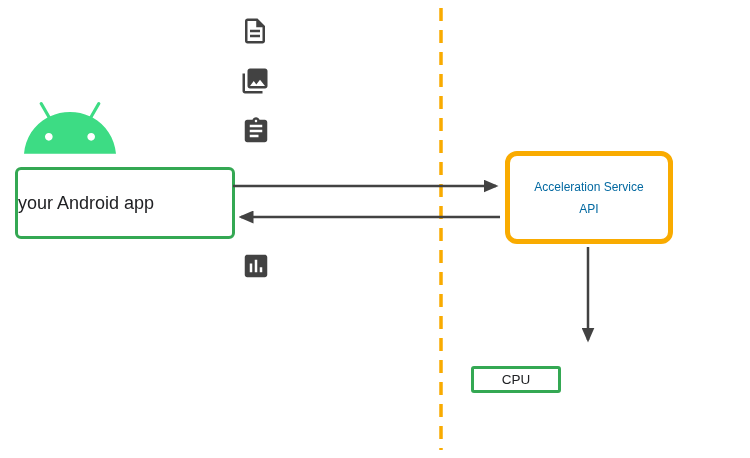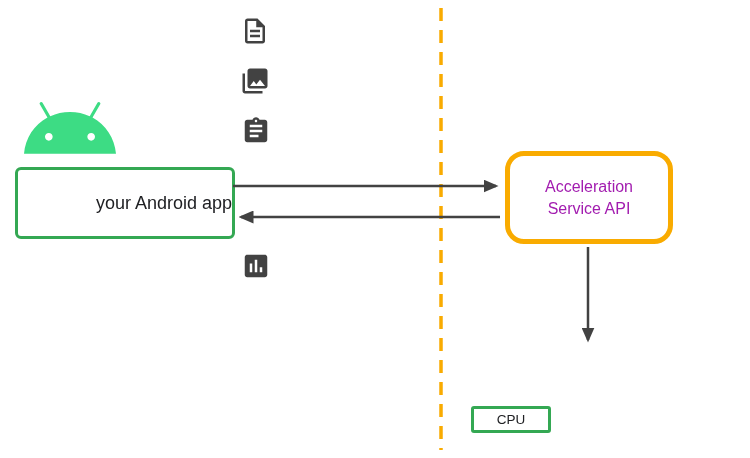--- a/index.html
+++ b/index.html
@@ -15,47 +15,46 @@
     overflow: hidden;
   }
   .abs { position: absolute; }
 
   .app-box {
     left: 15px; top: 167px;
     width: 214px; height: 66px;
     background: #ffffff;
     border: 3px solid #34A853;
     border-radius: 6px;
-    display: flex; align-items: center; justify-content: flex-end;
+    display: flex; align-items: center; justify-content: flex-start;
     font-size: 18px; color: #202124;
   }
 
   .service-box {
     left: 505px; top: 151px;
     width: 168px; height: 93px;
     background: #ffffff;
     border: 5px solid #F9AB00;
-    border-radius: 19px;
+    border-radius: 12px;
     display: flex; align-items: center; justify-content: center;
     text-align: center;
-    font-size: 16px; line-height: 22px; color: #a21caf;
+    font-size: 12px; line-height: 22px; color: #0369a1;
     box-sizing: border-box;
     padding: 0 18px;
   }
 
   .proc-box {
     top: 366px;
-    width: 80px; height: 27px;
+    width: 90px; height: 27px;
     background: #ffffff;
     border: 3px solid #34A853;
     border-radius: 3px;
     display: flex; align-items: center; justify-content: center;
     font-size: 13.5px; color: #202124;
     box-sizing: border-box;
-    margin-top: 40px;
   }
   .cpu-box { left: 471px; }
   .gpu-box { left: 547px; border-color: #D93025; }
 
   .icon { width: 30px; height: 30px; display: block; }
   .icon-doc      { left: 240px; top: 16px; }
   .icon-photo    { left: 240px; top: 66px; }
   .icon-clip     { left: 241px; top: 116px; }
   .icon-chart    { left: 241px; top: 251px; }
 

